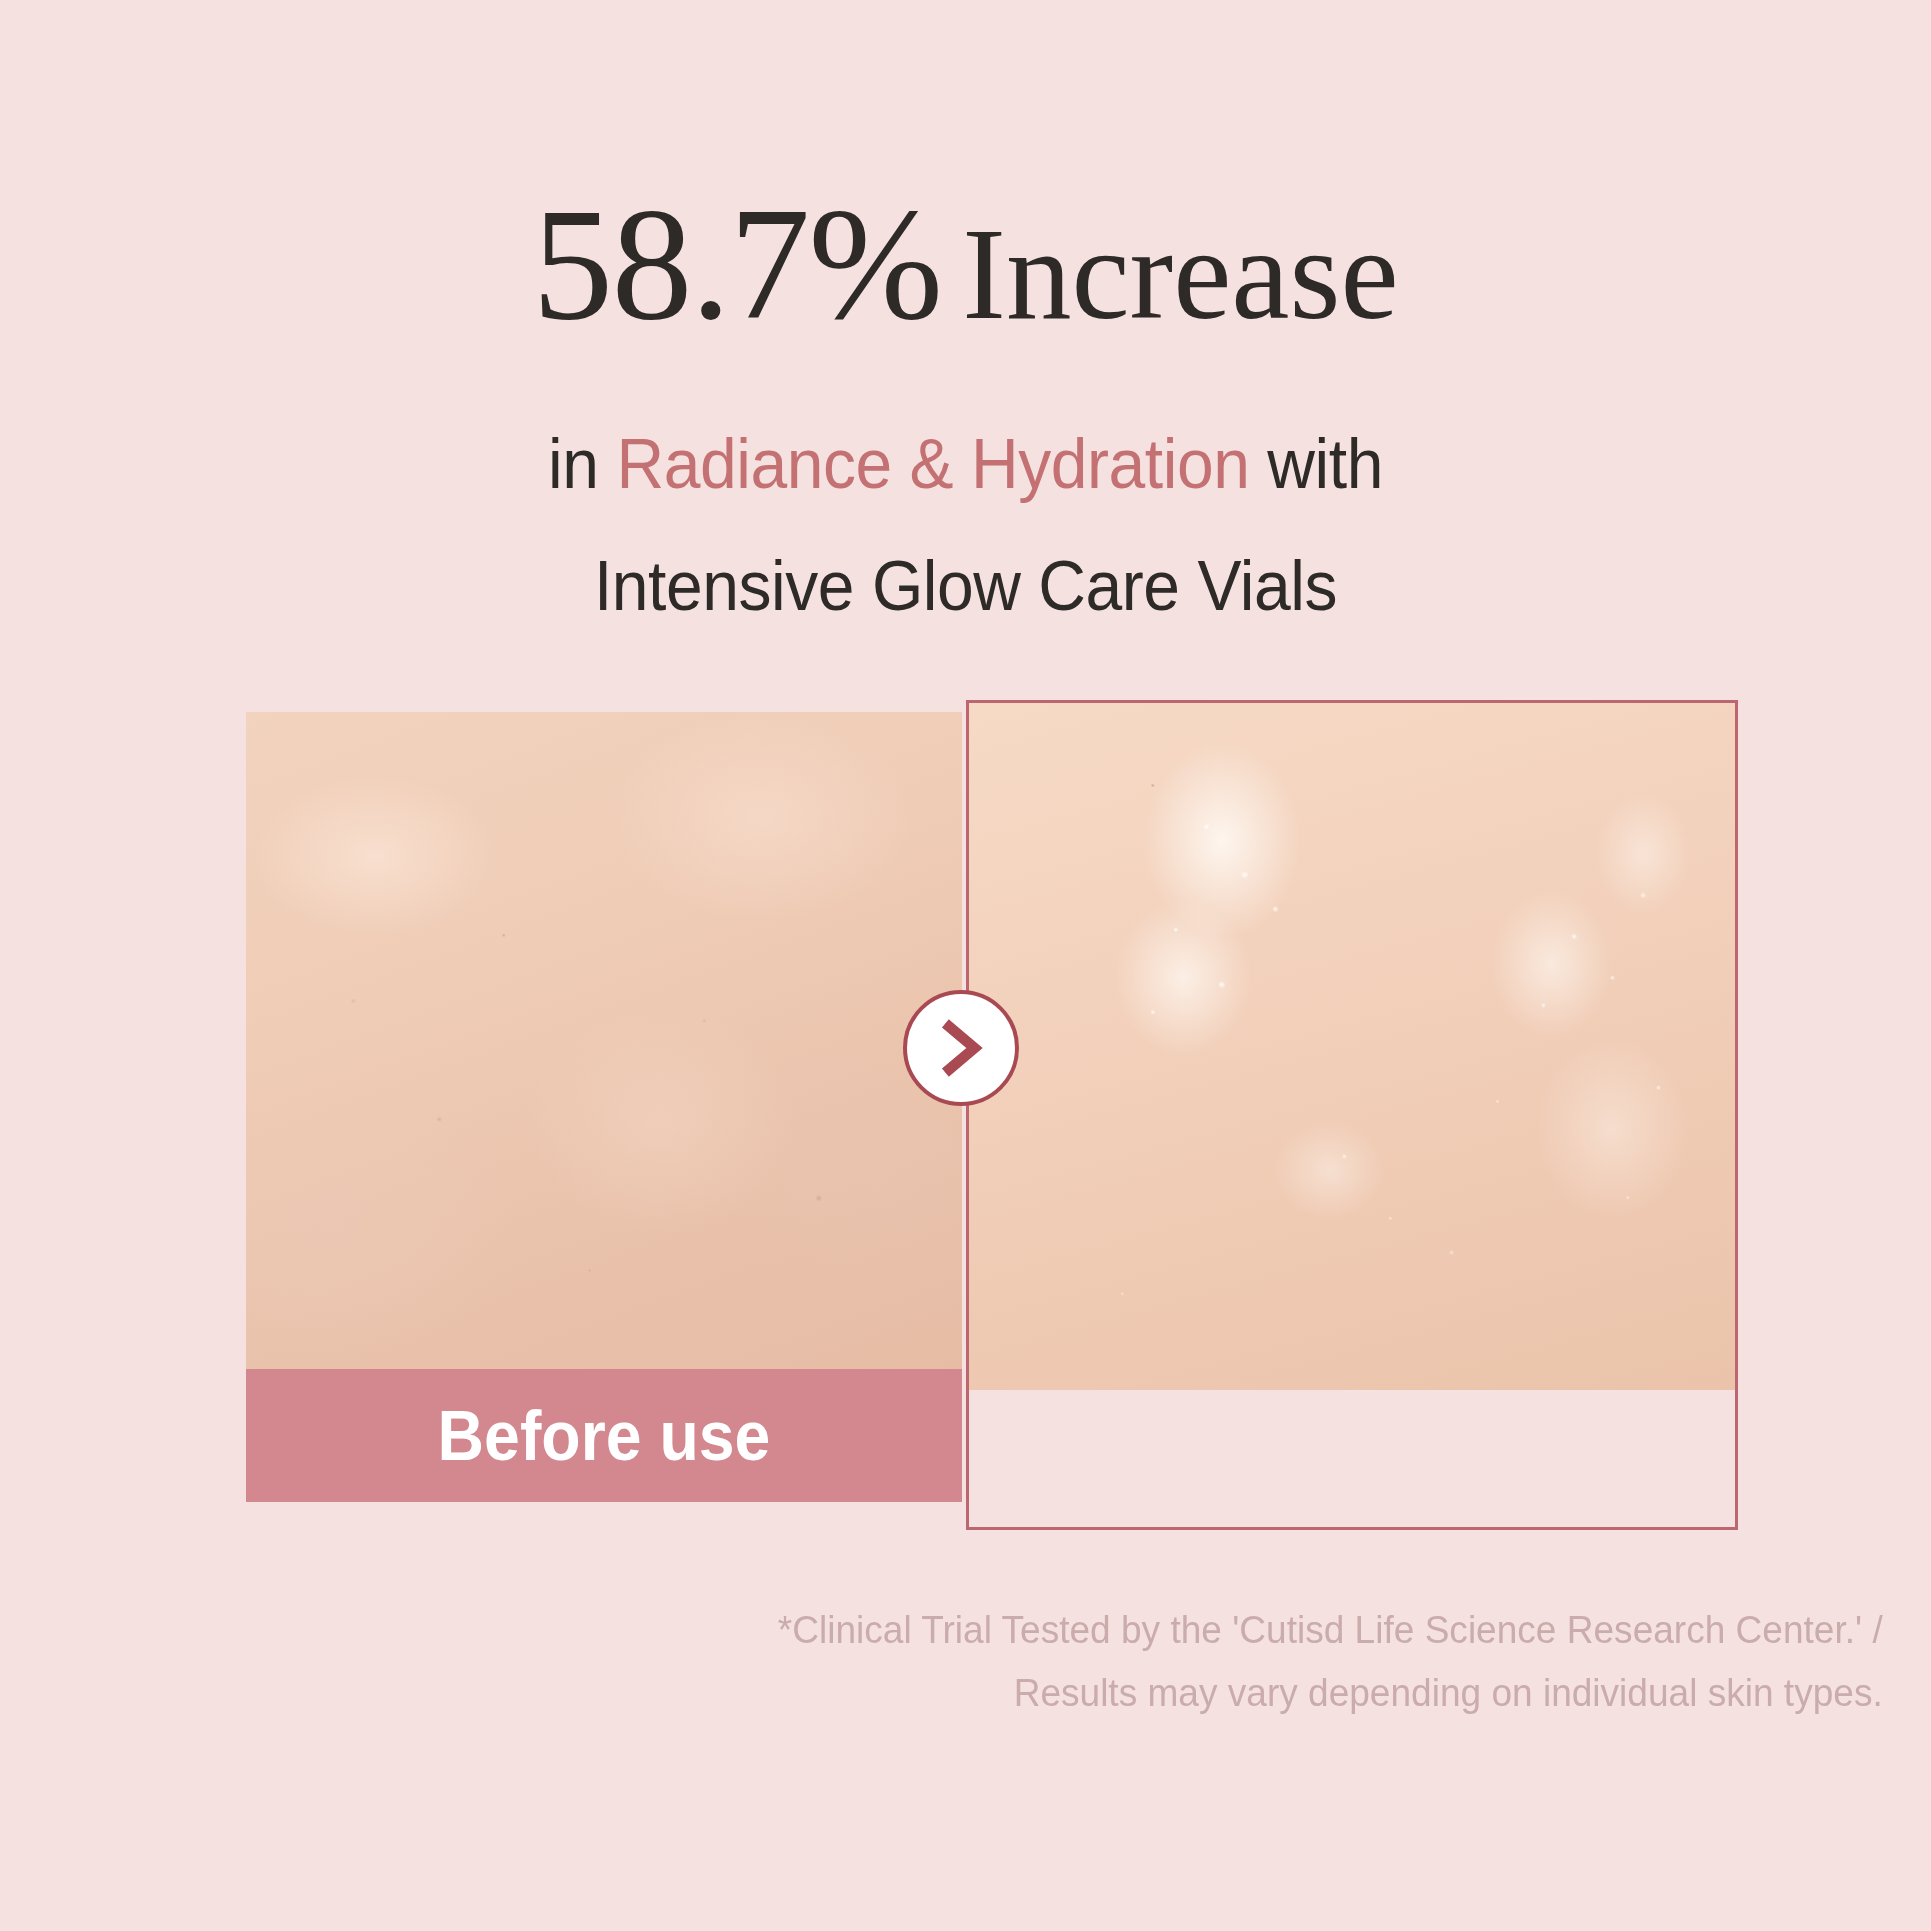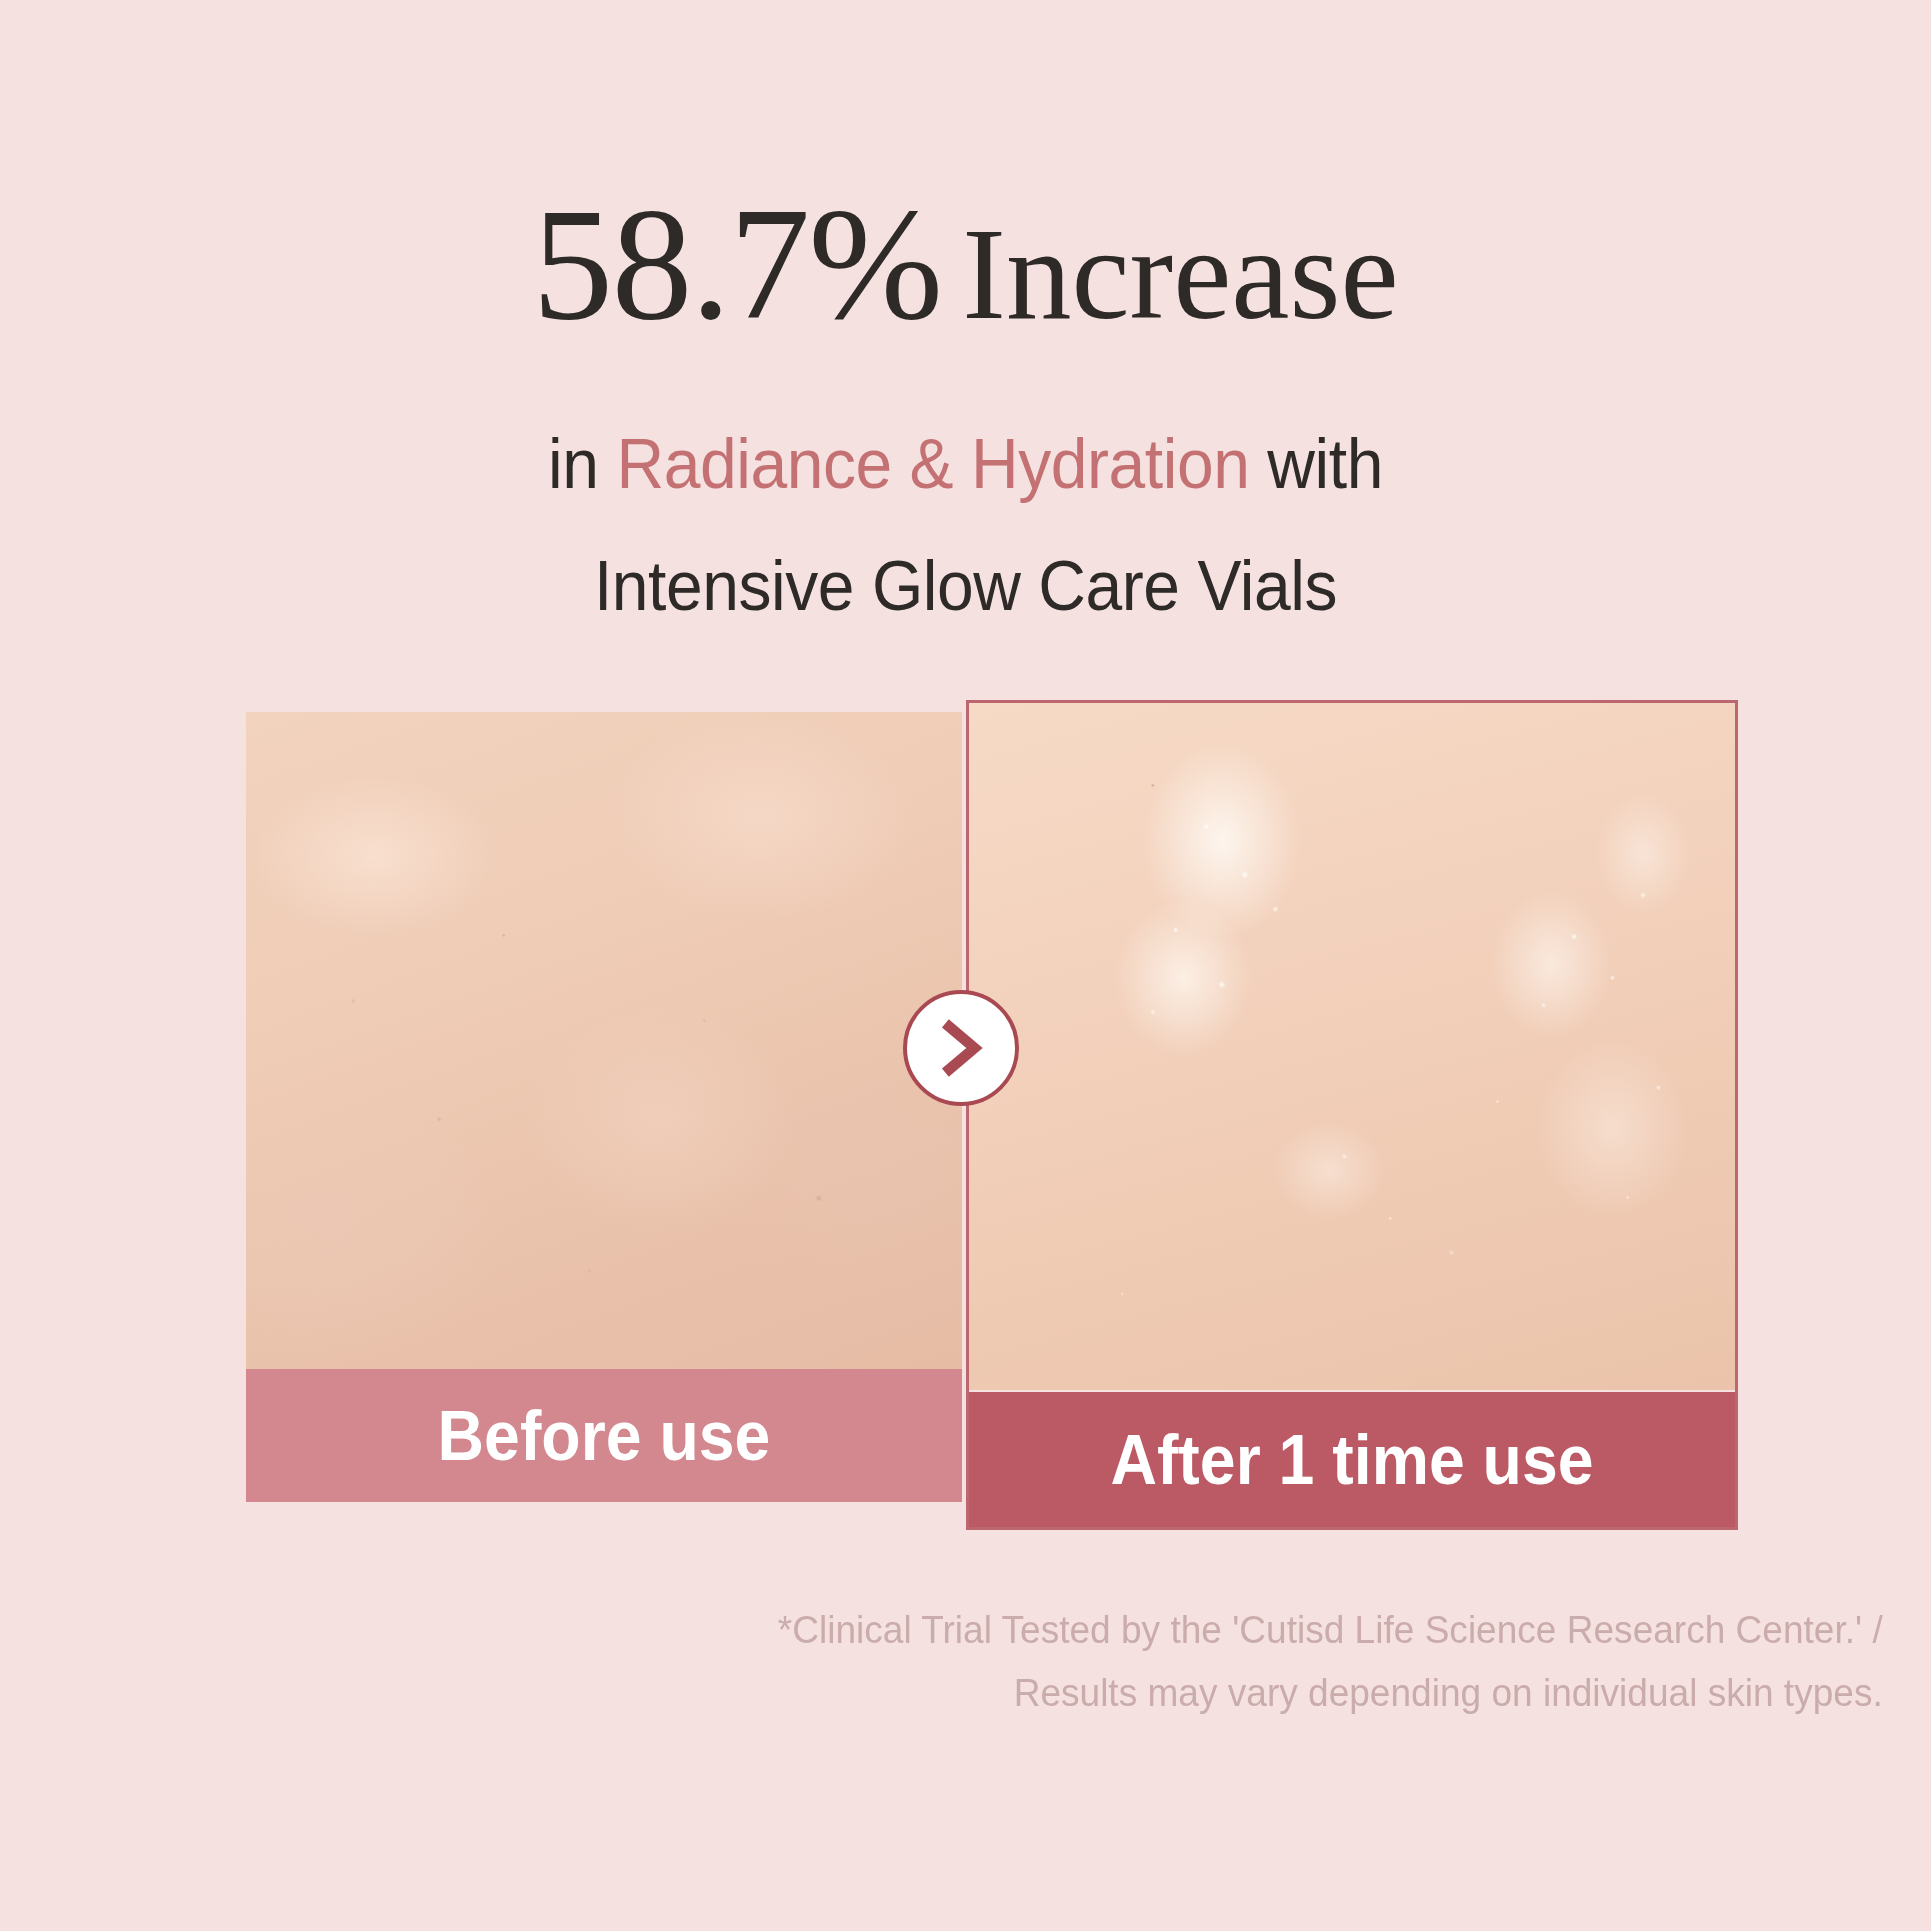--- a/index.html
+++ b/index.html
@@ -192,23 +192,20 @@
 
     <div class="panel panel-before">
       <div class="before-skin"></div>
       <div class="bar-before">
         <div class="bar-label">Before use</div>
       </div>
     </div>
 
     <div class="panel panel-after">
       <div class="after-skin"></div>
-      <div class="bar-after">
-        <div class="bar-label">After 1 time use</div>
-      </div>
     </div>
 
     <div class="chevron-btn">
       <svg width="54" height="62" viewBox="0 0 56 64" aria-hidden="true">
         <polyline points="16,10 42,32 16,54" fill="none" stroke="#A94A52" stroke-width="11" stroke-linecap="square" stroke-linejoin="miter"></polyline>
       </svg>
     </div>
   </div>
 
   <div class="footnote">

